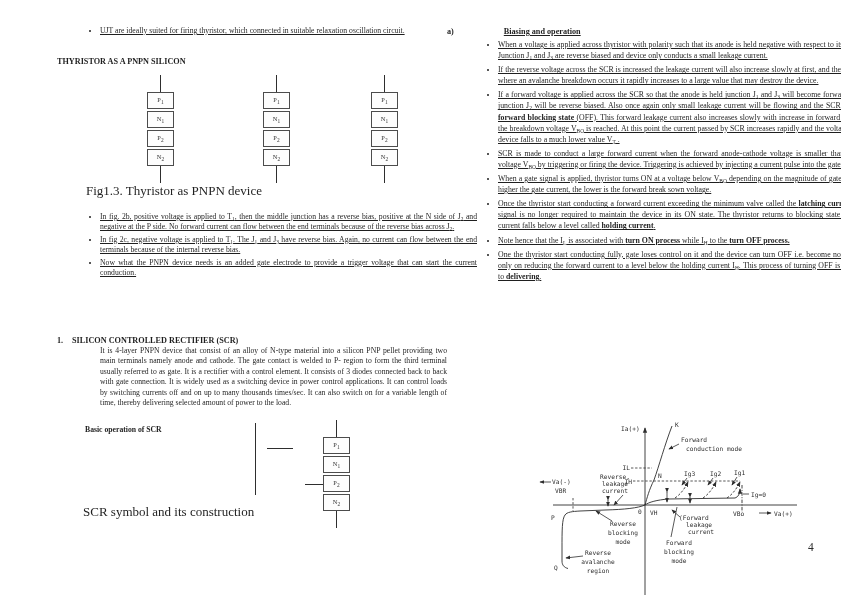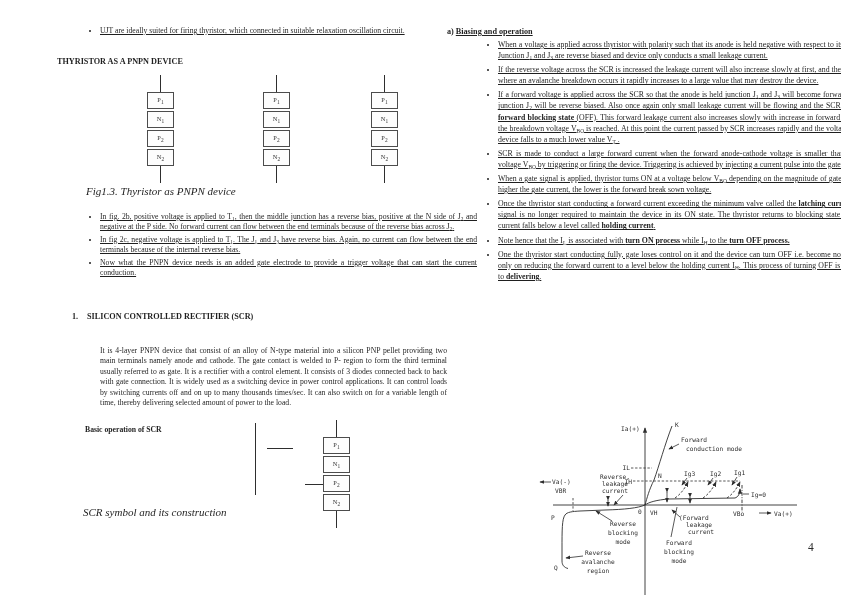--- a/index.html
+++ b/index.html
@@ -7,22 +7,22 @@
        font-family:"Liberation Serif", serif;color:#1f1f1f;}
   .abs{position:absolute;}
   .col{position:absolute;}
   .col-left{left:55px;top:20px;width:377px;font-size:7.7px;line-height:10.4px;}
   .col-right{left:447px;top:20px;width:384px;font-size:7.8px;line-height:11.1px;}
   ul.bul{margin:0;padding-left:45px;list-style:disc;text-decoration:underline;}
   .col-right ul.bul{padding-left:51px;}
   ul.bul li{text-align:justify;margin:0 0 2px 0;}
   .col-right ul.bul li{margin-bottom:3px;}
   .head{font-size:8.2px;font-weight:bold;margin:0;}
-  .ul-head{text-decoration:underline;text-underline-offset:1px;}
-  .caption{font-style:italic;font-size:11px;}
+  .ul-head{text-decoration:underline;text-underline-offset:1px;margin-left:48px;}
+  .caption{font-size:13px;}
   .bold{font-weight:bold;}
   sub{font-size:5.4px;line-height:0;vertical-align:-1.5px;}
   p{margin:15px;text-align:justify;}
   
   .pnpn{position:absolute;width:27px;}
   .pnpn .wire{width:1px;height:17px;background:#2e2e2e;margin:0 auto;}
   .pnpn .seg{box-sizing:border-box;height:17px;border:1px solid #4c4c4c;text-align:center;
              font-size:6.4px;line-height:14px;color:#333;background:#fdfdfd;}
   .pnpn .seg + .seg{margin-top:2px;}
   .vline{position:absolute;width:1px;background:#2e2e2e;}
@@ -38,21 +38,21 @@
 </style>
 </head>
 <body>
 
 <div class="col col-left">
 
   <ul class="bul abs" style="top:6px;left:0;width:377px;">
     <li>UJT are ideally suited for firing thyristor, which connected in suitable relaxation oscillation circuit.</li>
   </ul>
 
-  <div class="head abs" style="top:37px;left:2px;">THYRISTOR AS A PNPN DEVICE</div>
+  <div class="head abs" style="top:37px;left:2px;">THYRISTOR AS A PNPN SILICON</div>
 
   <div class="abs" style="top:53px;left:0;width:377px;height:112px;">
     <div class="pnpn" style="left:92px;top:2px;">
       <div class="wire"></div>
       <div class="seg">P<sub>1</sub></div>
       <div class="seg">N<sub>1</sub></div>
       <div class="seg">P<sub>2</sub></div>
       <div class="seg">N<sub>2</sub></div>
       <div class="wire"></div>
     </div>
@@ -75,21 +75,21 @@
   </div>
 
   <div class="caption abs" style="top:166px;left:31px;">Fig1.3. Thyristor as PNPN device</div>
 
   <ul class="bul abs" style="top:192px;left:0;width:377px;">
     <li>In fig. 2b, positive voltage is applied to T<sub>1</sub>, then the middle junction has a reverse bias, positive at the N side of J<sub>2</sub> and negative at the P side.  No forward current can flow between the end terminals because of the reverse bias across J<sub>2</sub>.</li>
     <li>In fig 2c, negative voltage is applied to T<sub>1</sub>.  The J<sub>1</sub> and J<sub>3</sub> have reverse bias. Again, no current can flow between the end terminals because of the internal reverse bias.</li>
     <li>Now what the PNPN device needs is an added gate electrode to provide a trigger voltage that can start the current conduction.</li>
   </ul>
 
-  <div class="abs" style="top:292px;left:2px;margin-left:15px;">
+  <div class="abs" style="top:316px;left:2px;">
     <span class="head">1.</span>
     <span class="head" style="margin-left:7px;">SILICON CONTROLLED RECTIFIER (SCR)</span>
   </div>
 
   <p class="abs" style="top:311px;left:30px;width:347px;">It is 4-layer PNPN device that consist of an alloy of N-type material into a silicon PNP pellet providing two main terminals namely anode and cathode.  The gate contact is welded to P- region to form the third terminal usually referred to as gate. It is a rectifier with a control element. It consists of 3 diodes connected back to back with gate connection. It is widely used as a switching device in power control applications. It can control loads by switching currents off and on up to many thousands times/sec. It can also switch on for a variable length of time, thereby delivering selected amount of power to the load.</p>
 
   <div class="bold abs" style="top:405px;left:30px;">Basic operation of SCR</div>
 
   <div class="fig-box" style="top:398px;left:0;width:377px;height:116px;">
     <div class="vline" style="left:200px;top:5px;height:72px;"></div>

